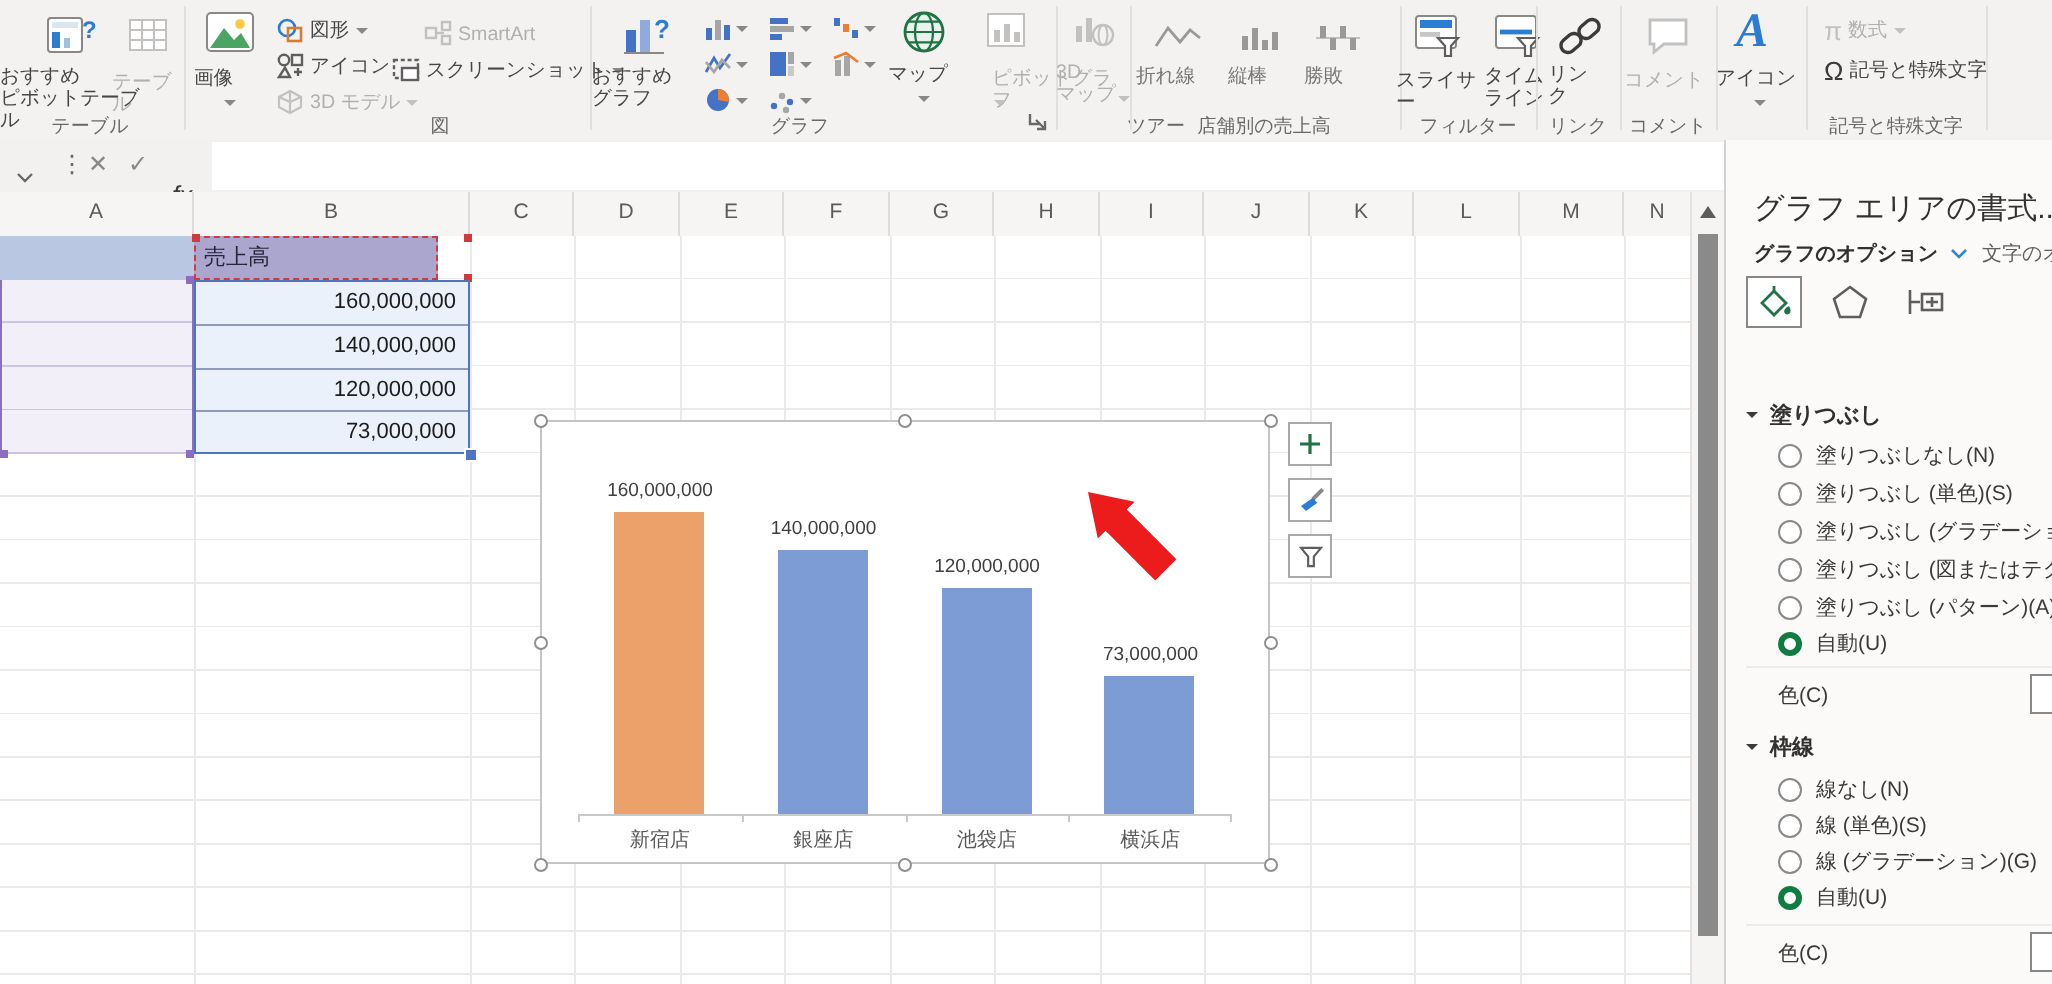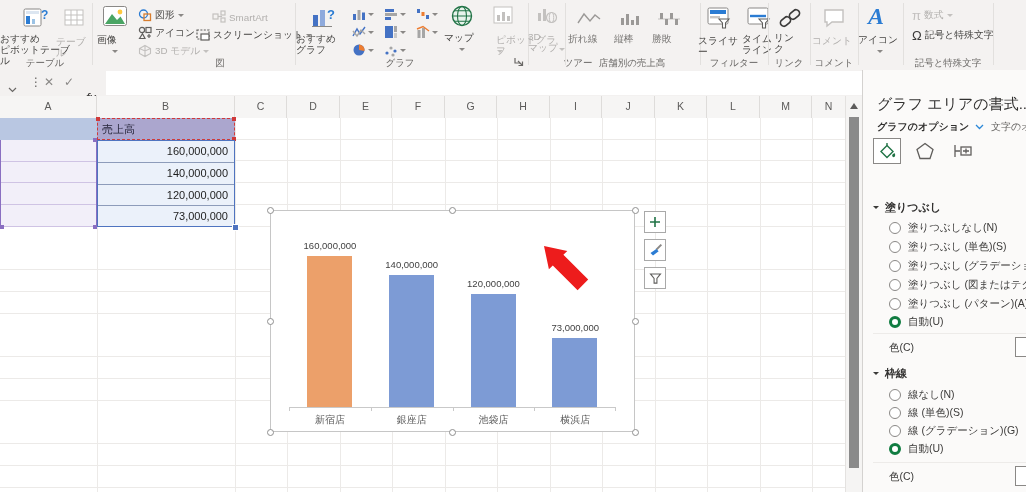--- a/index.html
+++ b/index.html
@@ -395,21 +395,21 @@
     <div class="vl" style="left:550px"></div>
   <div class="vl" style="left:602px"></div>
     <div class="vl" style="left:655px"></div>
   <div class="vl" style="left:707px"></div>
     <div class="vl" style="left:760px"></div>
   <div class="vl" style="left:812px"></div>
 
   <div class="cellfill" style="left:0;top:118px;width:97px;height:22px;background:#b9c7e2"></div>
   <div class="cellfill" style="left:0;top:140px;width:97px;height:87px;background:#f2eff9;border-left:1.4px solid #8a6fc1;border-right:1.4px solid #8a6fc1;
        background-image:repeating-linear-gradient(to bottom,transparent 0 20.75px,#cfc3e4 20.75px 21.75px)"></div>
-  <div class="cellfill" style="left:97px;top:118px;width:138px;height:22px;background:#aba6ce;border:1px dashed #d03a3a;
+  <div class="cellfill" style="left:97px;top:118px;width:122px;height:22px;background:#aba6ce;border:1px dashed #d03a3a;
        color:#26253a;line-height:21px;padding-left:4px">売上高</div>
   <span class="sq" style="left:96px;top:117px;background:#d03a3a"></span>
   <span class="sq" style="left:232px;top:117px;background:#d03a3a"></span>
   <span class="sq" style="left:232px;top:137px;background:#d03a3a"></span>
   <div id="rangeB" class="cellfill" style="left:97px;top:140px;width:138px;height:87.4px">
     <div class="vrow" style="top:0">160,000,000</div>
     <div class="vrow" style="top:21.75px">140,000,000</div>
     <div class="vrow" style="top:43.5px">120,000,000</div>
     <div class="vrow" style="top:65.25px">73,000,000</div>
   </div>

